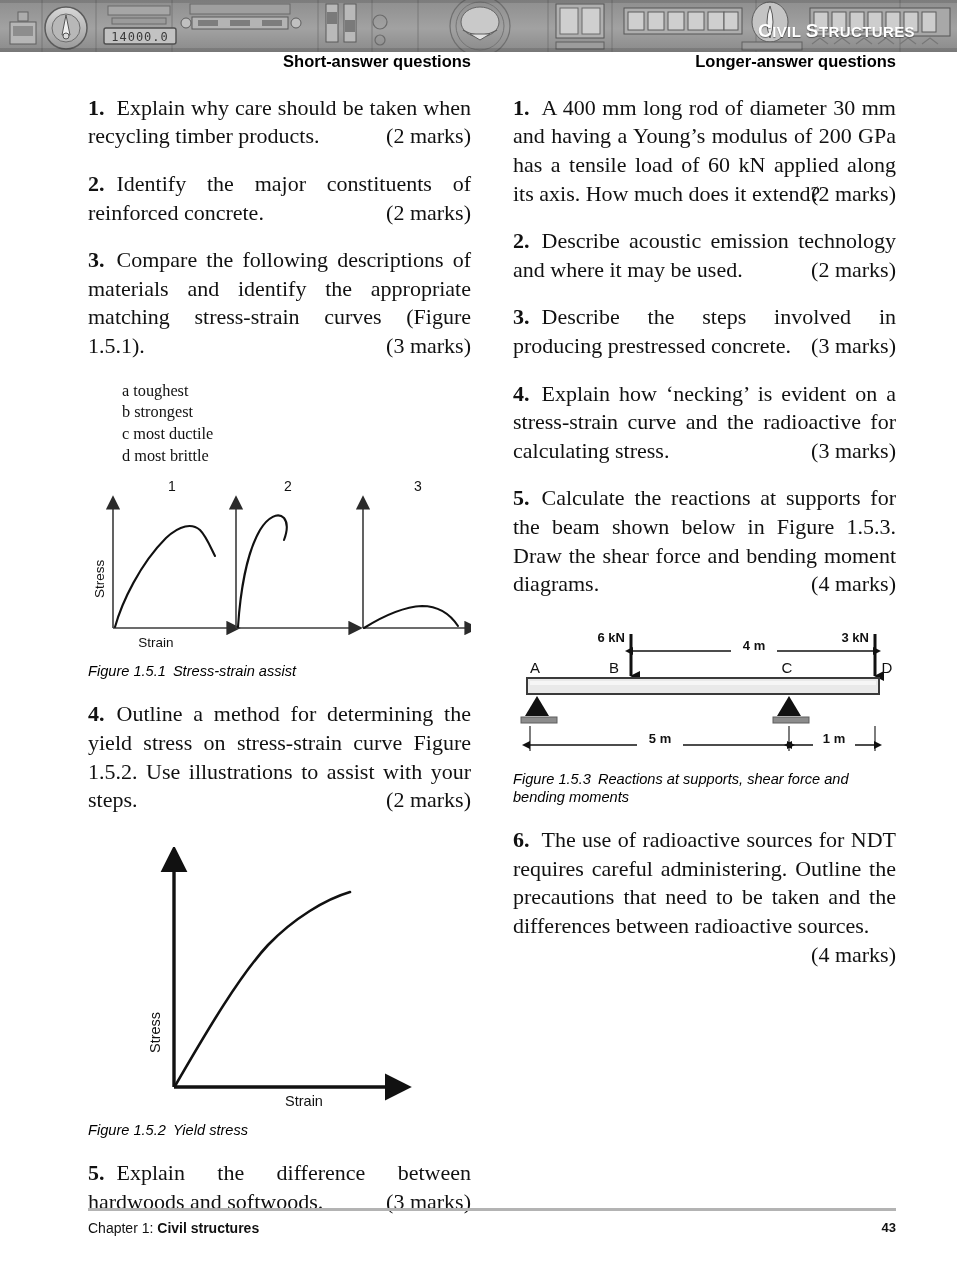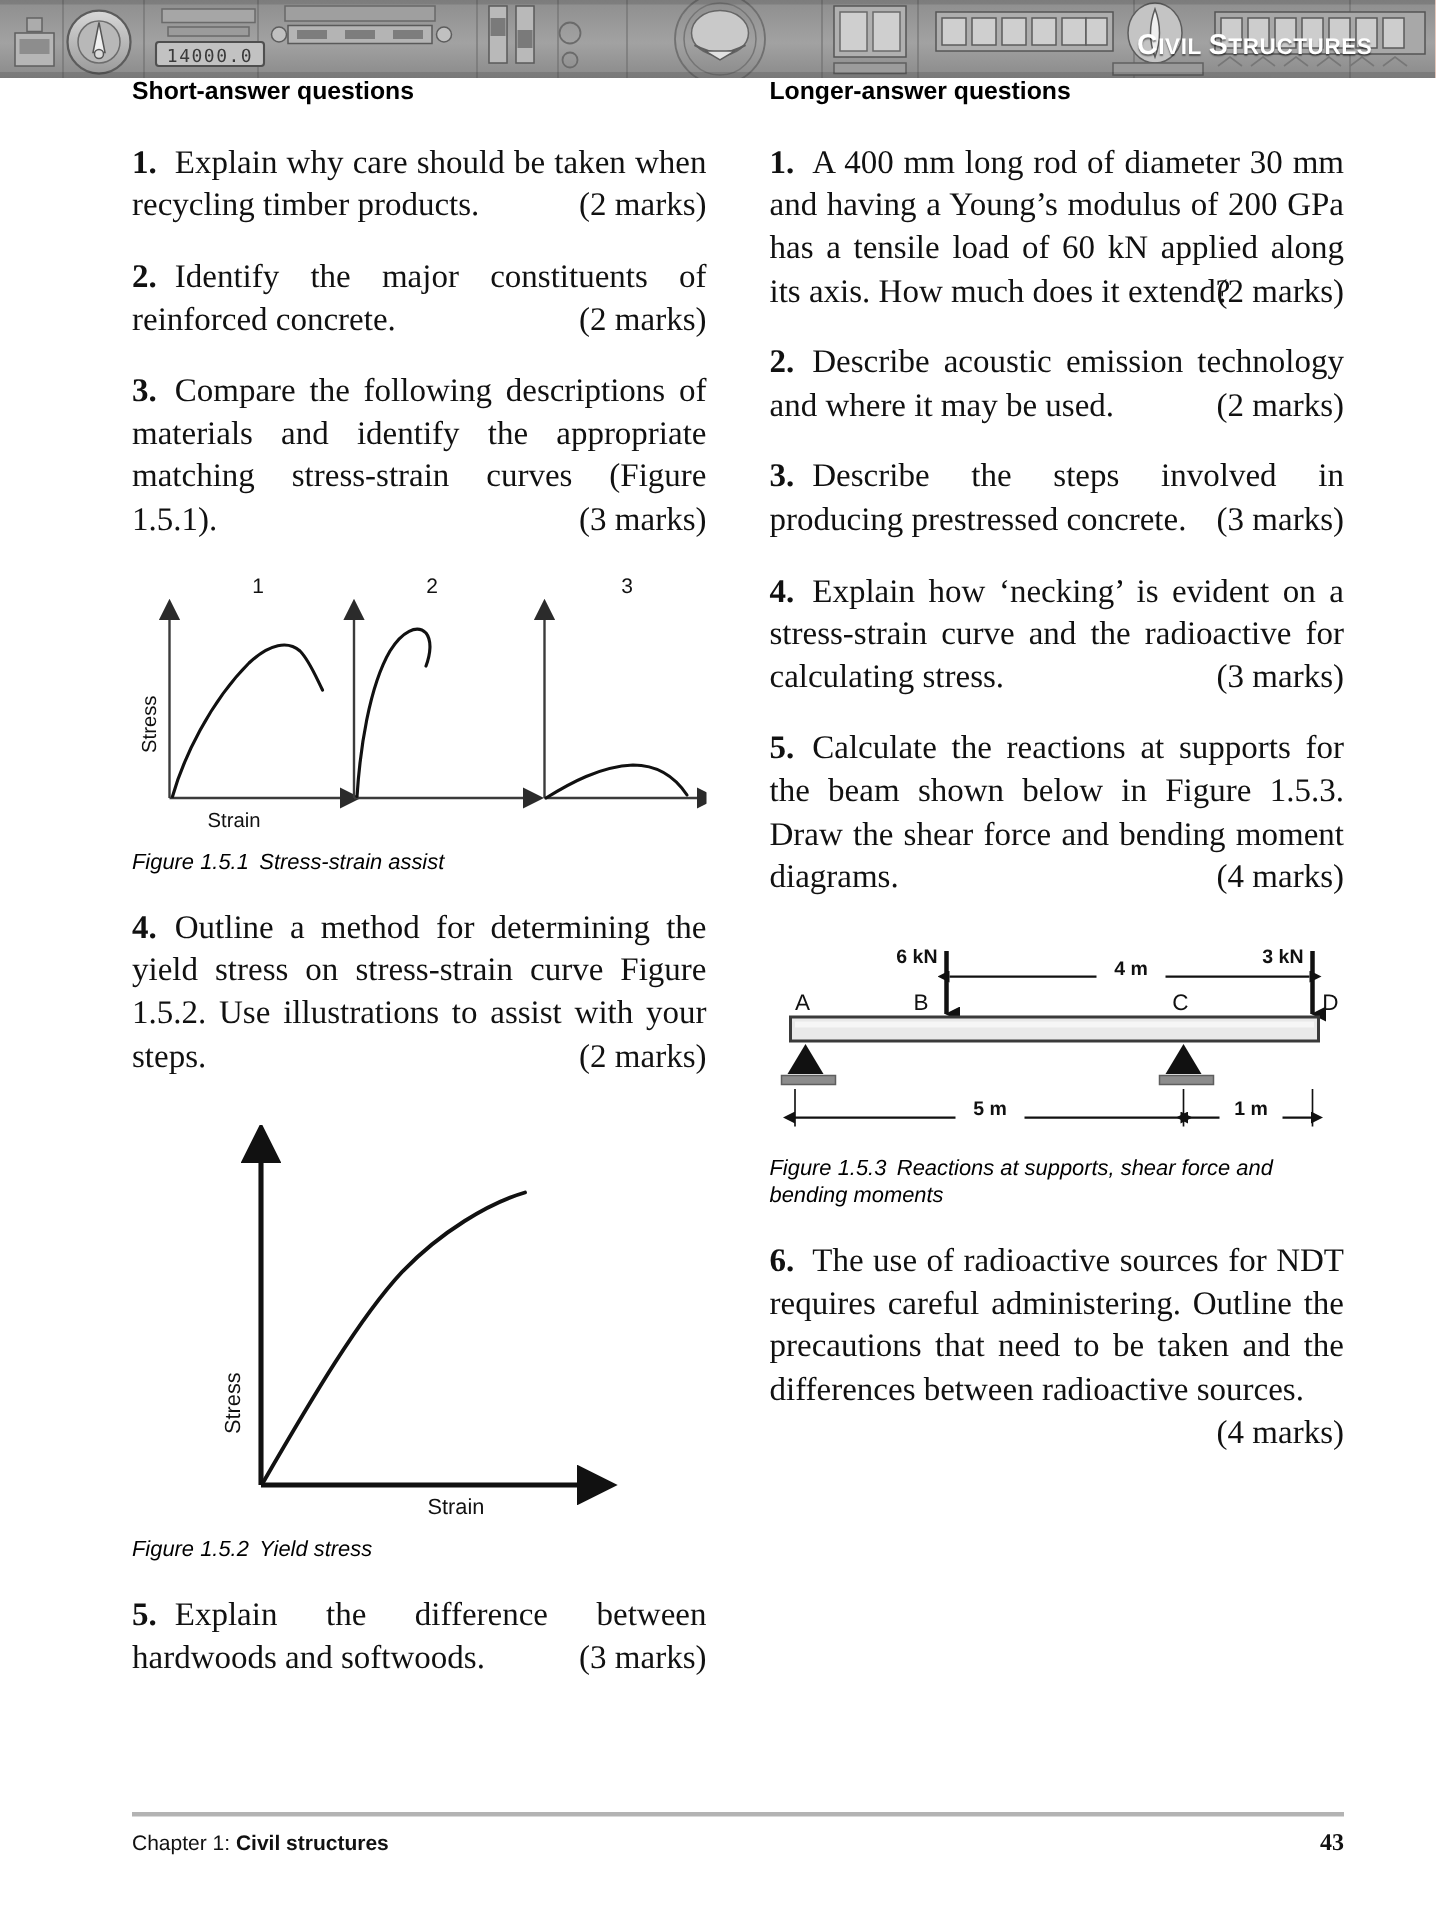--- a/index.html
+++ b/index.html
@@ -30,21 +30,21 @@
 
   
   .page{position:absolute;left:0;top:52px;width:957px;height:1228px;}
   .col{position:absolute;top:0;width:383px;}
   .col-left{left:88px;}
   .col-right{left:513px;}
 
   h2.section{
     font-family:"Liberation Sans", sans-serif;
     font-weight:bold;font-size:16.5px;color:#000;
-    margin:0 0 22px 0;line-height:1.2;
+    margin:0 0 22px 0;line-height:1.2;text-align:right;
   }
 
   
   .q{
     font-size:22px;line-height:1.30;
     text-align:justify;
     margin:0 0 19px 0;
     color:#111;
     position:relative;
   }
@@ -77,21 +77,21 @@
     position:absolute;left:88px;top:1156px;width:808px;height:3px;
     background:#b3b3b3;
   }
   .footer{
     position:absolute;left:88px;top:1168px;width:808px;
     font-family:"Liberation Sans", sans-serif;
     font-size:14px;color:#111;
   }
   .footer .chap{font-weight:normal;}
   .footer .chapb{font-weight:bold;}
-  .footer .pageno{float:right;font-weight:bold;font-size:16px;font-family:Liberation Serif, serif;}
+  .footer .pageno{float:right;font-weight:bold;font-size:13px;}
 
   svg{display:block;}
   .nosel{user-select:none;}
 </style>
 </head>
 <body>
 
 <div class="header">
   <svg class="hdr-canvas" viewBox="0 0 957 52" preserveAspectRatio="none">
     <defs>
@@ -238,20 +238,26 @@
     <p class="q">
       <span class="num">2.</span><span class="gap"></span><span>Identify the major constituents of reinforced concrete.</span>
       <span class="marks-inline">(2 marks)</span>
     </p>
 
     <p class="q">
       <span class="num">3.</span><span class="gap"></span><span>Compare the following descriptions of materials and identify the appropriate matching stress-strain curves (Figure 1.5.1).</span>
       <span class="marks-inline">(3 marks)</span>
     </p>
 
+    <div class="optlist">
+      <div>a toughest</div>
+      <div>b strongest</div>
+      <div>c most ductile</div>
+      <div>d most brittle</div>
+    </div>
 
     <div class="figbox">
       <svg width="383" height="180" viewBox="0 0 383 180">
 
         <text x="84" y="15" font-family="Liberation Sans, sans-serif" font-size="14" text-anchor="middle" fill="#111">1</text>
         <text x="200" y="15" font-family="Liberation Sans, sans-serif" font-size="14" text-anchor="middle" fill="#111">2</text>
         <text x="330" y="15" font-family="Liberation Sans, sans-serif" font-size="14" text-anchor="middle" fill="#111">3</text>
 
         <defs>
           <marker id="ah" markerWidth="9" markerHeight="9" refX="1" refY="4.5" orient="auto" markerUnits="strokeWidth">

